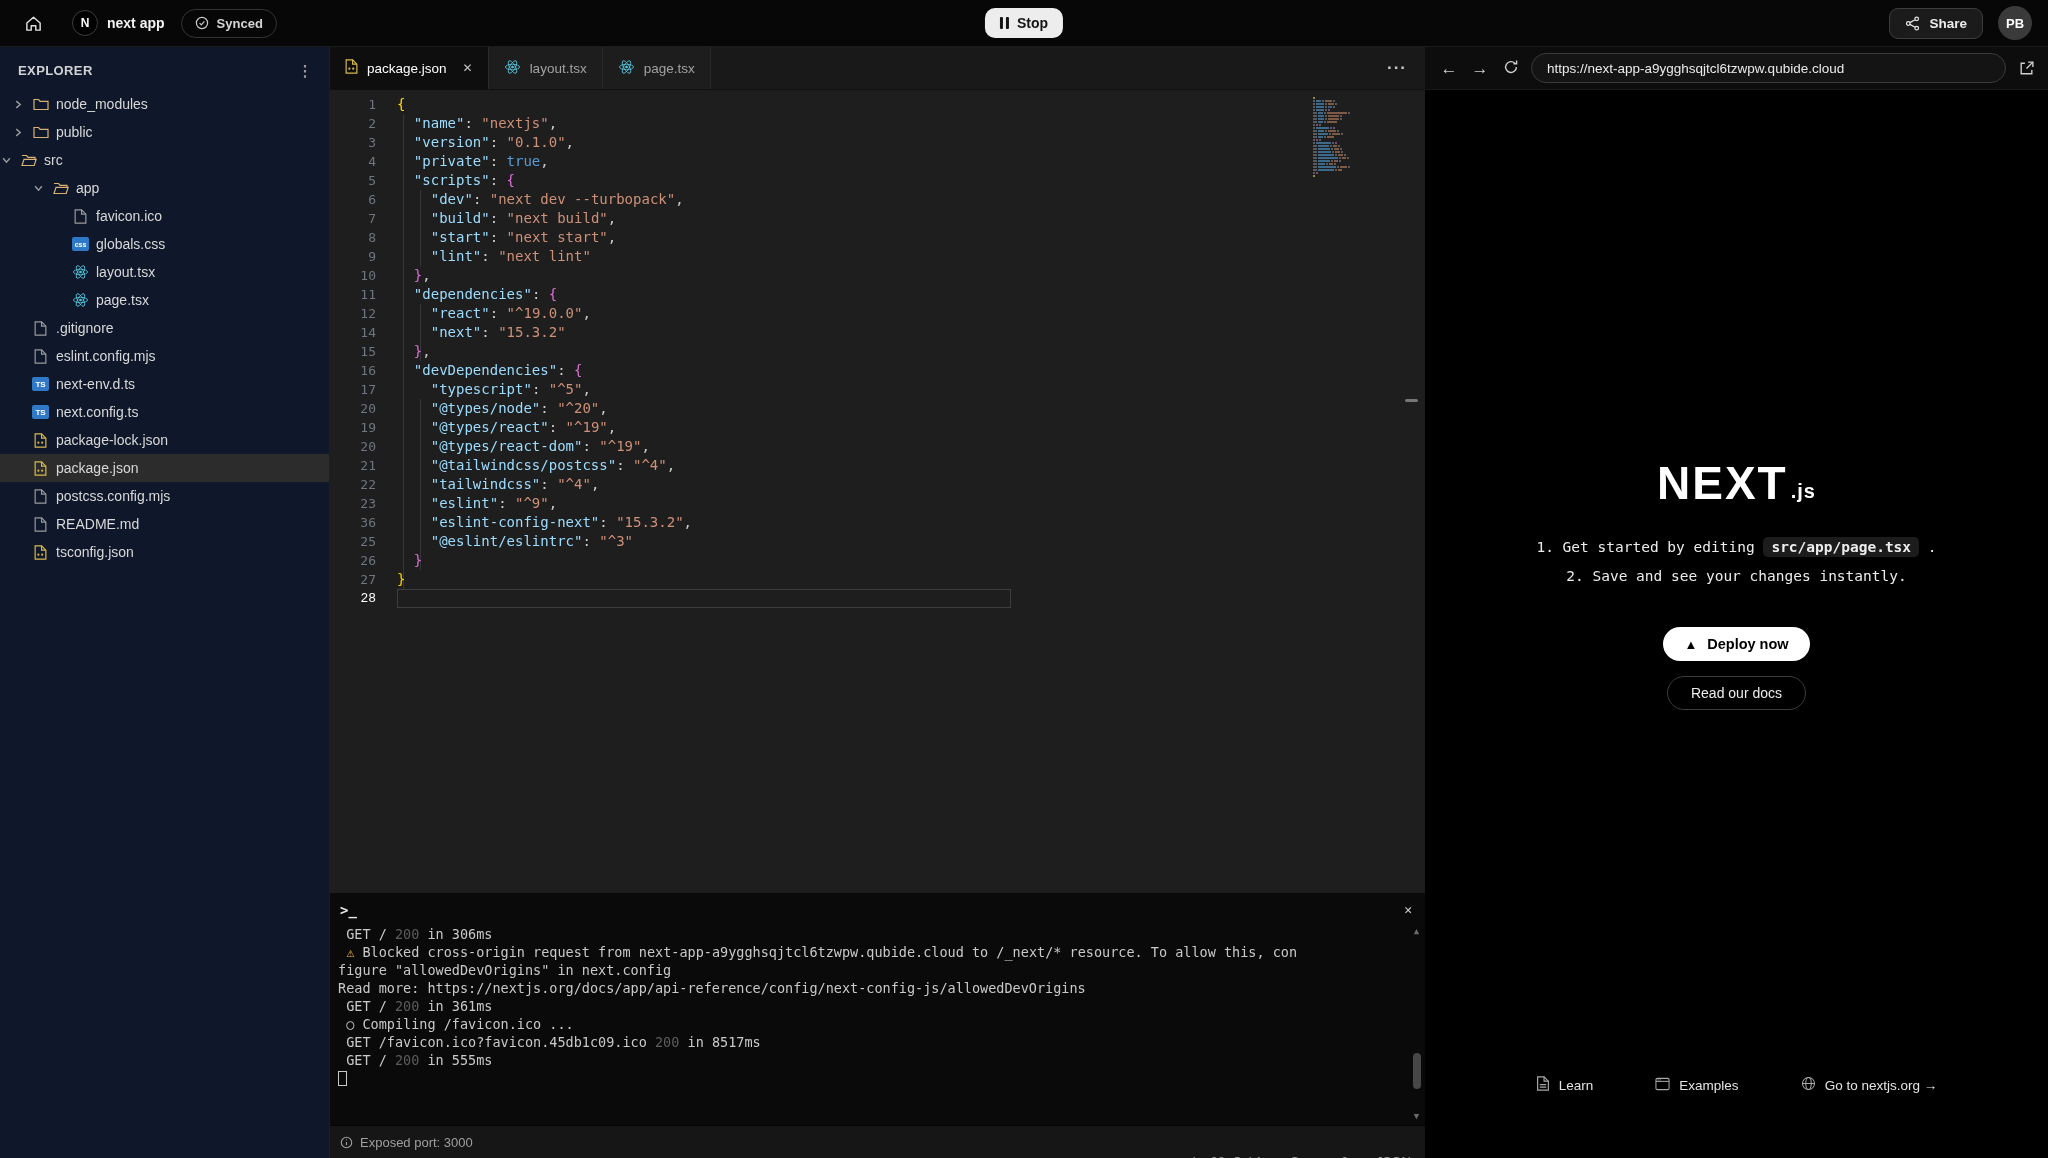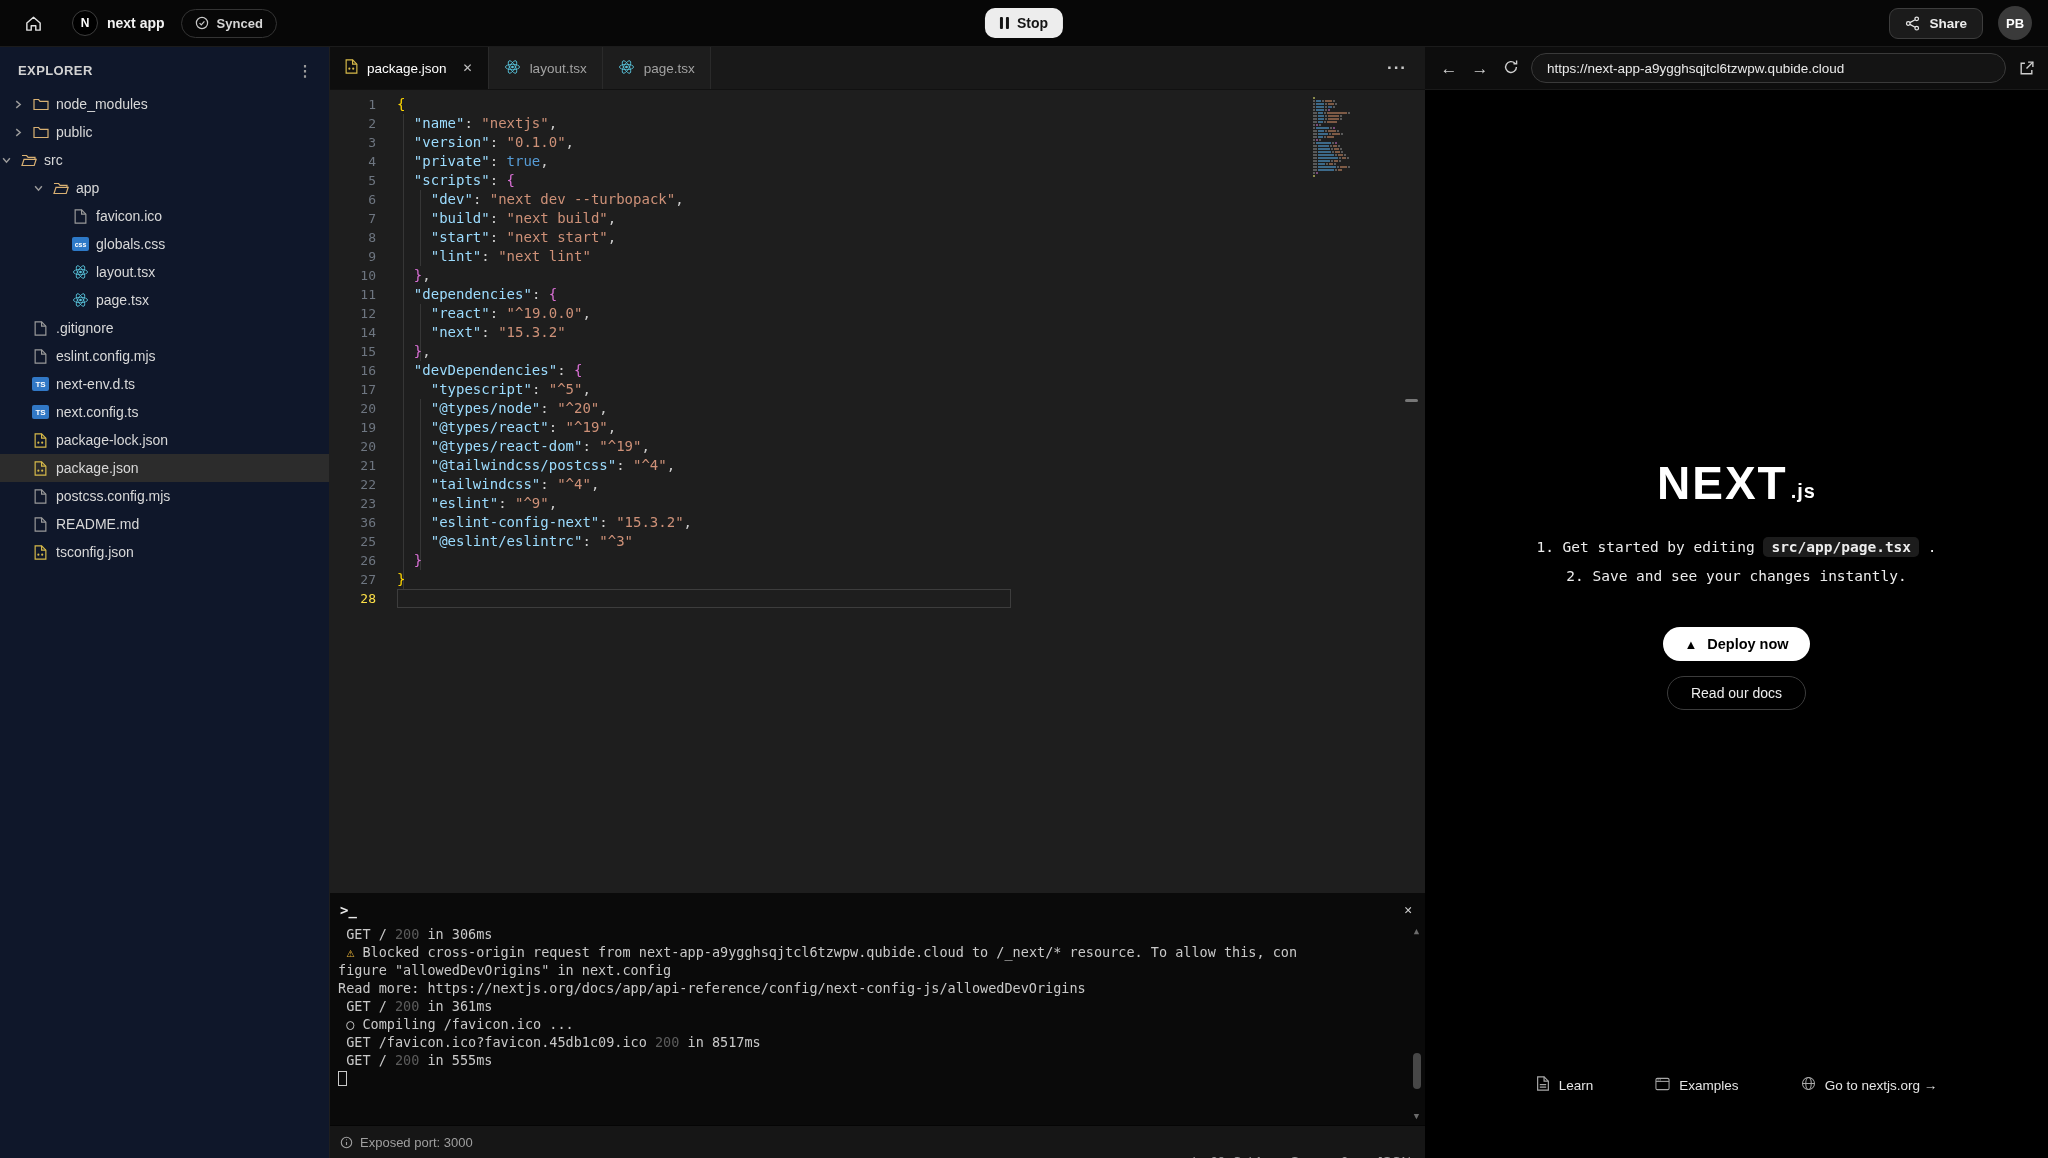--- a/index.html
+++ b/index.html
@@ -54,21 +54,21 @@
   .tab .close { margin-left:7px; color:#c3c3c3; font-size:12px; }
   .tab-overflow { margin-left:auto; align-self:center; padding:0 18px; color:#c9c9c9;
     font-size:17px; font-weight:700; letter-spacing:1px; cursor:pointer; }
 
   #editor { flex:1; position:relative; background:#1e1e1e; overflow:hidden; }
   #code { position:absolute; top:5px; left:0; right:0;
     font-family:"DejaVu Sans Mono", monospace; font-size:14px; line-height:19px; }
   .cl { display:flex; height:19px; white-space:pre; }
   .cl .num { width:46px; text-align:right; color:#6e7681; padding-right:0; flex:none; font-size:13px; }
   .cl .body { margin-left:21px; flex:none; }
-  .cl.cur .num { color:#fde047; }
+  .cl.cur .num { color:#ffffff;font-family:Liberation Mono, monospace; }
   .cl.cur .body { width:614px; box-shadow:inset 0 0 0 1px #3d3d3d; }
   .tk-key { color:#9cdcfe; } .tk-str { color:#ce9178; } .tk-kw { color:#569cd6; }
   .tk-p { color:#cfcfcf; } .tk-b1 { color:#ffd700; } .tk-b2 { color:#da70d6; }
   .guide { position:absolute; width:1px; background:#363636; }
   #minimap { position:absolute; top:7px; right:74px; width:38px; }
   .mm-row { height:2px; margin-bottom:1px; white-space:nowrap; font-size:0; }
   .mm-row i { display:inline-block; height:2px; margin-right:1px; }
   #editor-handle { position:absolute; right:7px; top:309px; width:13px; height:3px; background:#777; border-radius:2px; cursor:ew-resize; }
 
   

